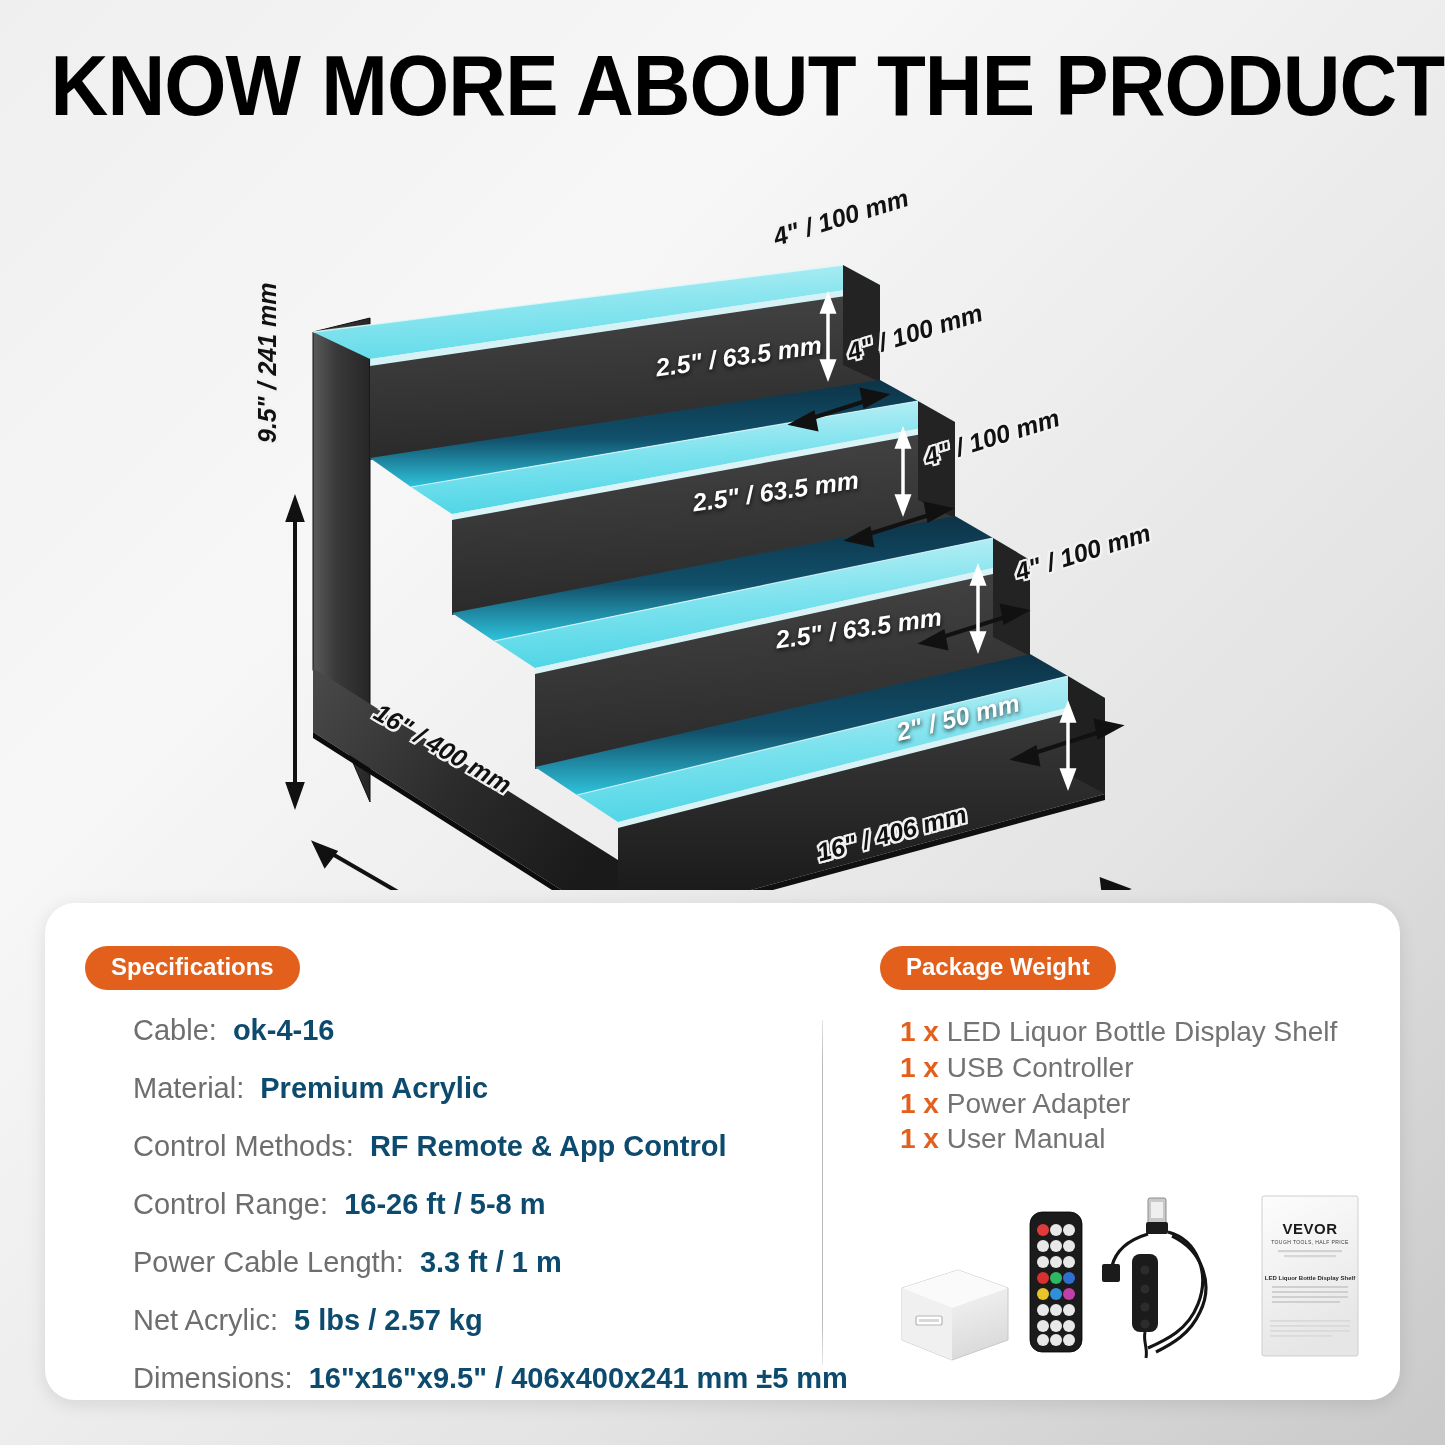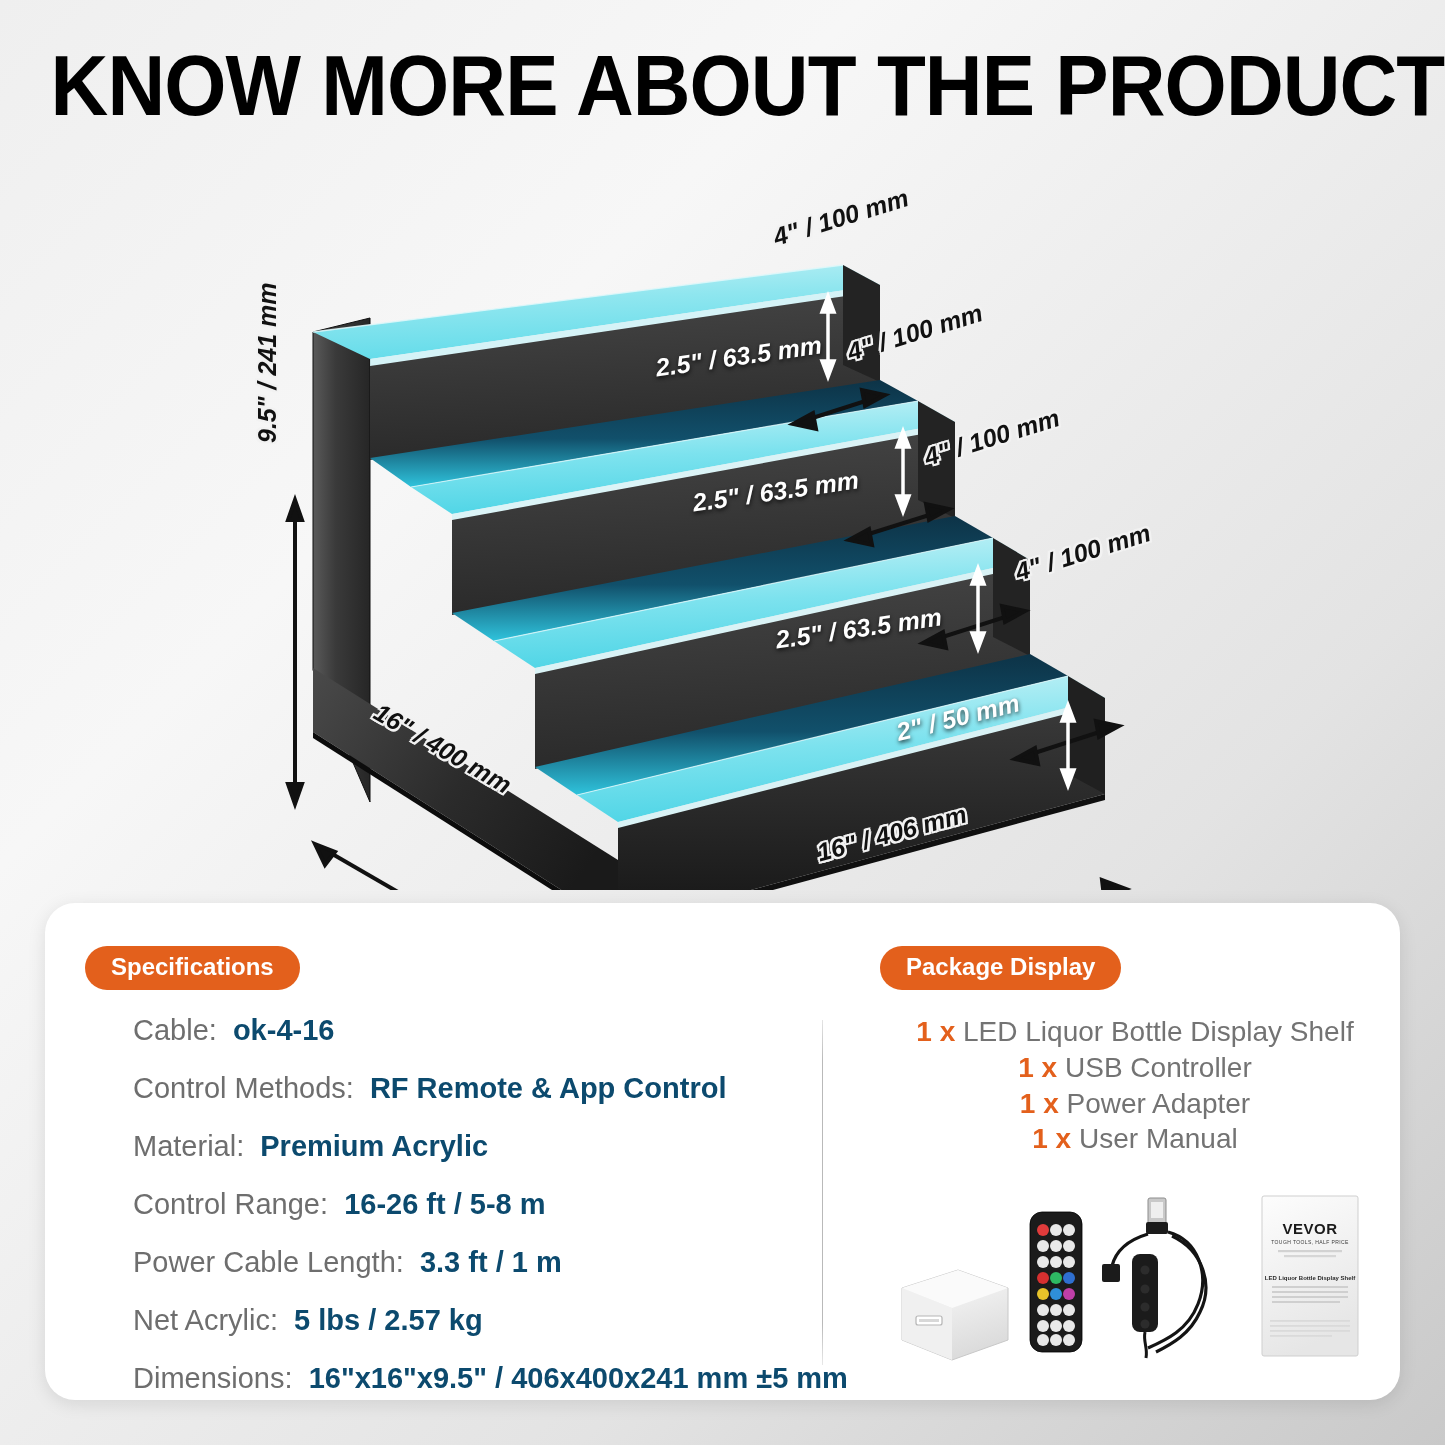--- a/index.html
+++ b/index.html
@@ -57,21 +57,21 @@
   .spec-row .v { color:#0c4a6e; font-weight:bold;margin-left:8px; }
 
   
   #divider {
     position:absolute; left:777px; top:117px; width:1px; height:345px;
     background:linear-gradient(to bottom,#e4e4e4,#b9b9b9 12%,#b9b9b9 88%,#e8e8e8);
   }
 
   
   #pkg { position:absolute; left:835px; top:43px; width:490px; }
-  #pkg .rows { margin-top:24px; padding-left:20px;text-align:center; }
+  #pkg .rows { margin-top:24px; padding-left:20px; }
   .pkg-row { font-size:28px; line-height:1.28; white-space:nowrap; }
   .pkg-row .q { color:#E3601C; font-weight:bold; }
   .pkg-row .n { color:#737373; }
 
   
   #accessories { position:absolute; left:835px; top:285px; width:500px; height:180px; }
   #accessories svg { display:block; }
 </style>
 </head>
 <body>
@@ -236,28 +236,28 @@
 <div id="card">
 
   <div id="specs">
     <span class="pill">Specifications</span>
     <div class="rows">
       <div class="spec-row">
         <span class="k">Cable:</span>
         <span class="v">ok-4-16</span>
       </div>
       <div class="spec-row">
+        <span class="k">Material:</span>
+        <span class="v">Premium Acrylic</span>
+      </div>
+      <div class="spec-row">
         <span class="k">Control Methods:</span>
         <span class="v">RF Remote &amp; App Control</span>
       </div>
       <div class="spec-row">
-        <span class="k">Material:</span>
-        <span class="v">Premium Acrylic</span>
-      </div>
-      <div class="spec-row">
         <span class="k">Control Range:</span>
         <span class="v">16-26 ft / 5-8 m</span>
       </div>
       <div class="spec-row">
         <span class="k">Power Cable Length:</span>
         <span class="v">3.3 ft / 1 m</span>
       </div>
       <div class="spec-row">
         <span class="k">Net Acrylic:</span>
         <span class="v">5 lbs / 2.57 kg</span>
@@ -265,21 +265,21 @@
       <div class="spec-row">
         <span class="k">Dimensions:</span>
         <span class="v">16"x16"x9.5" / 406x400x241 mm ±5 mm</span>
       </div>
     </div>
   </div>
 
   <div id="divider"></div>
 
   <div id="pkg">
-    <span class="pill">Package Display</span>
+    <span class="pill">Package Weight</span>
     <div class="rows">
       <div class="pkg-row">
         <span class="q">1 x</span>
         <span class="n">LED Liquor Bottle Display Shelf</span>
       </div>
       <div class="pkg-row">
         <span class="q">1 x</span>
         <span class="n">USB Controller</span>
       </div>
       <div class="pkg-row">

